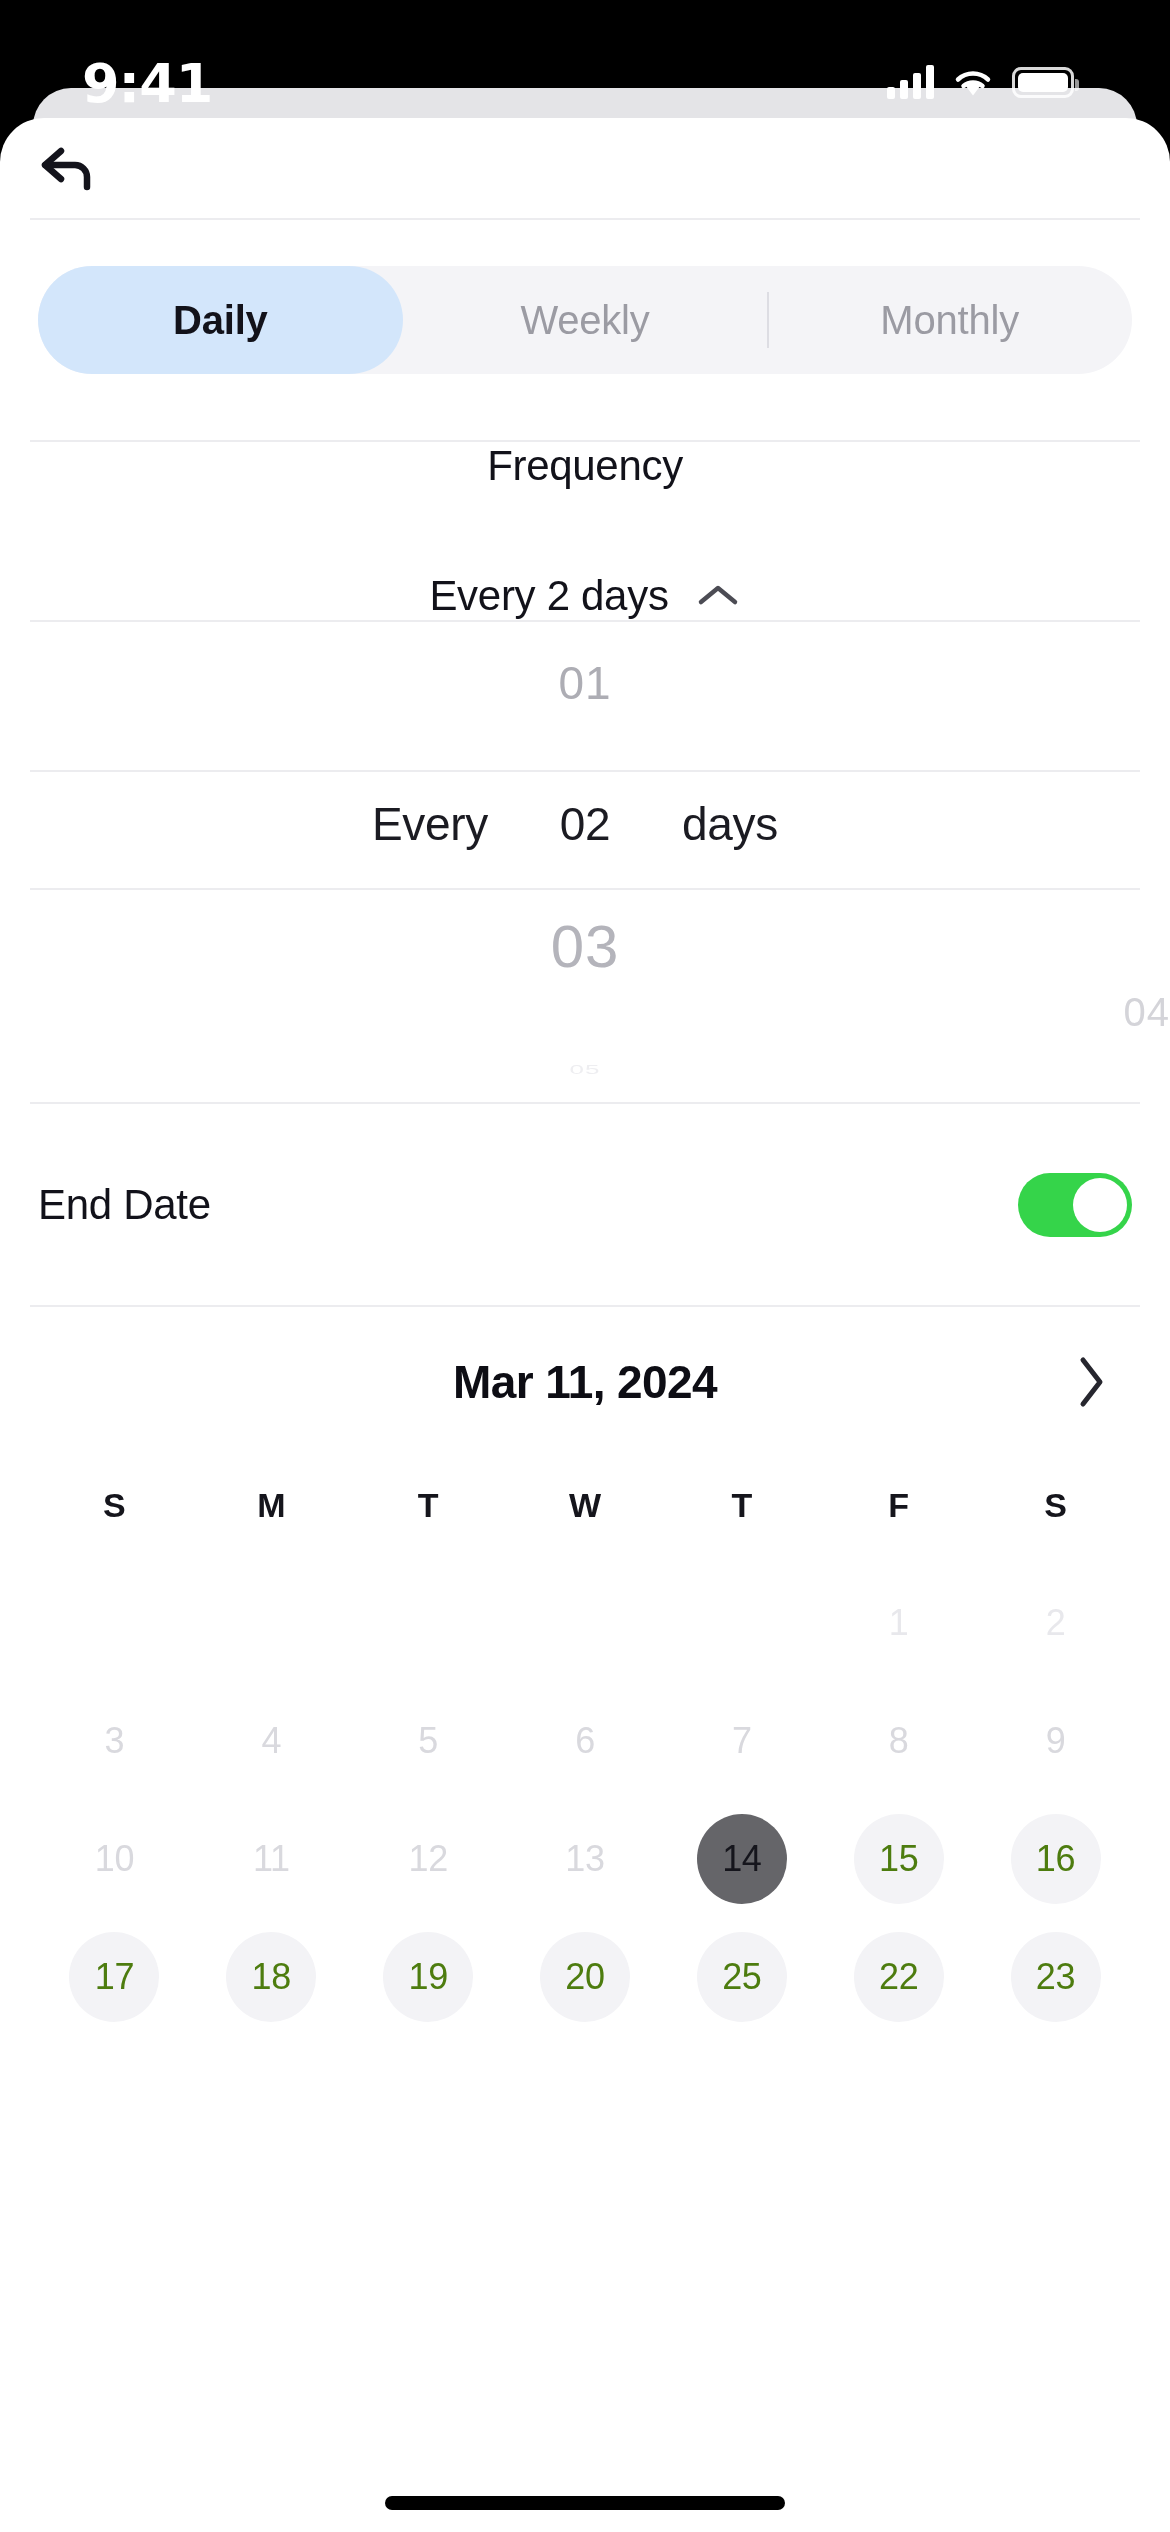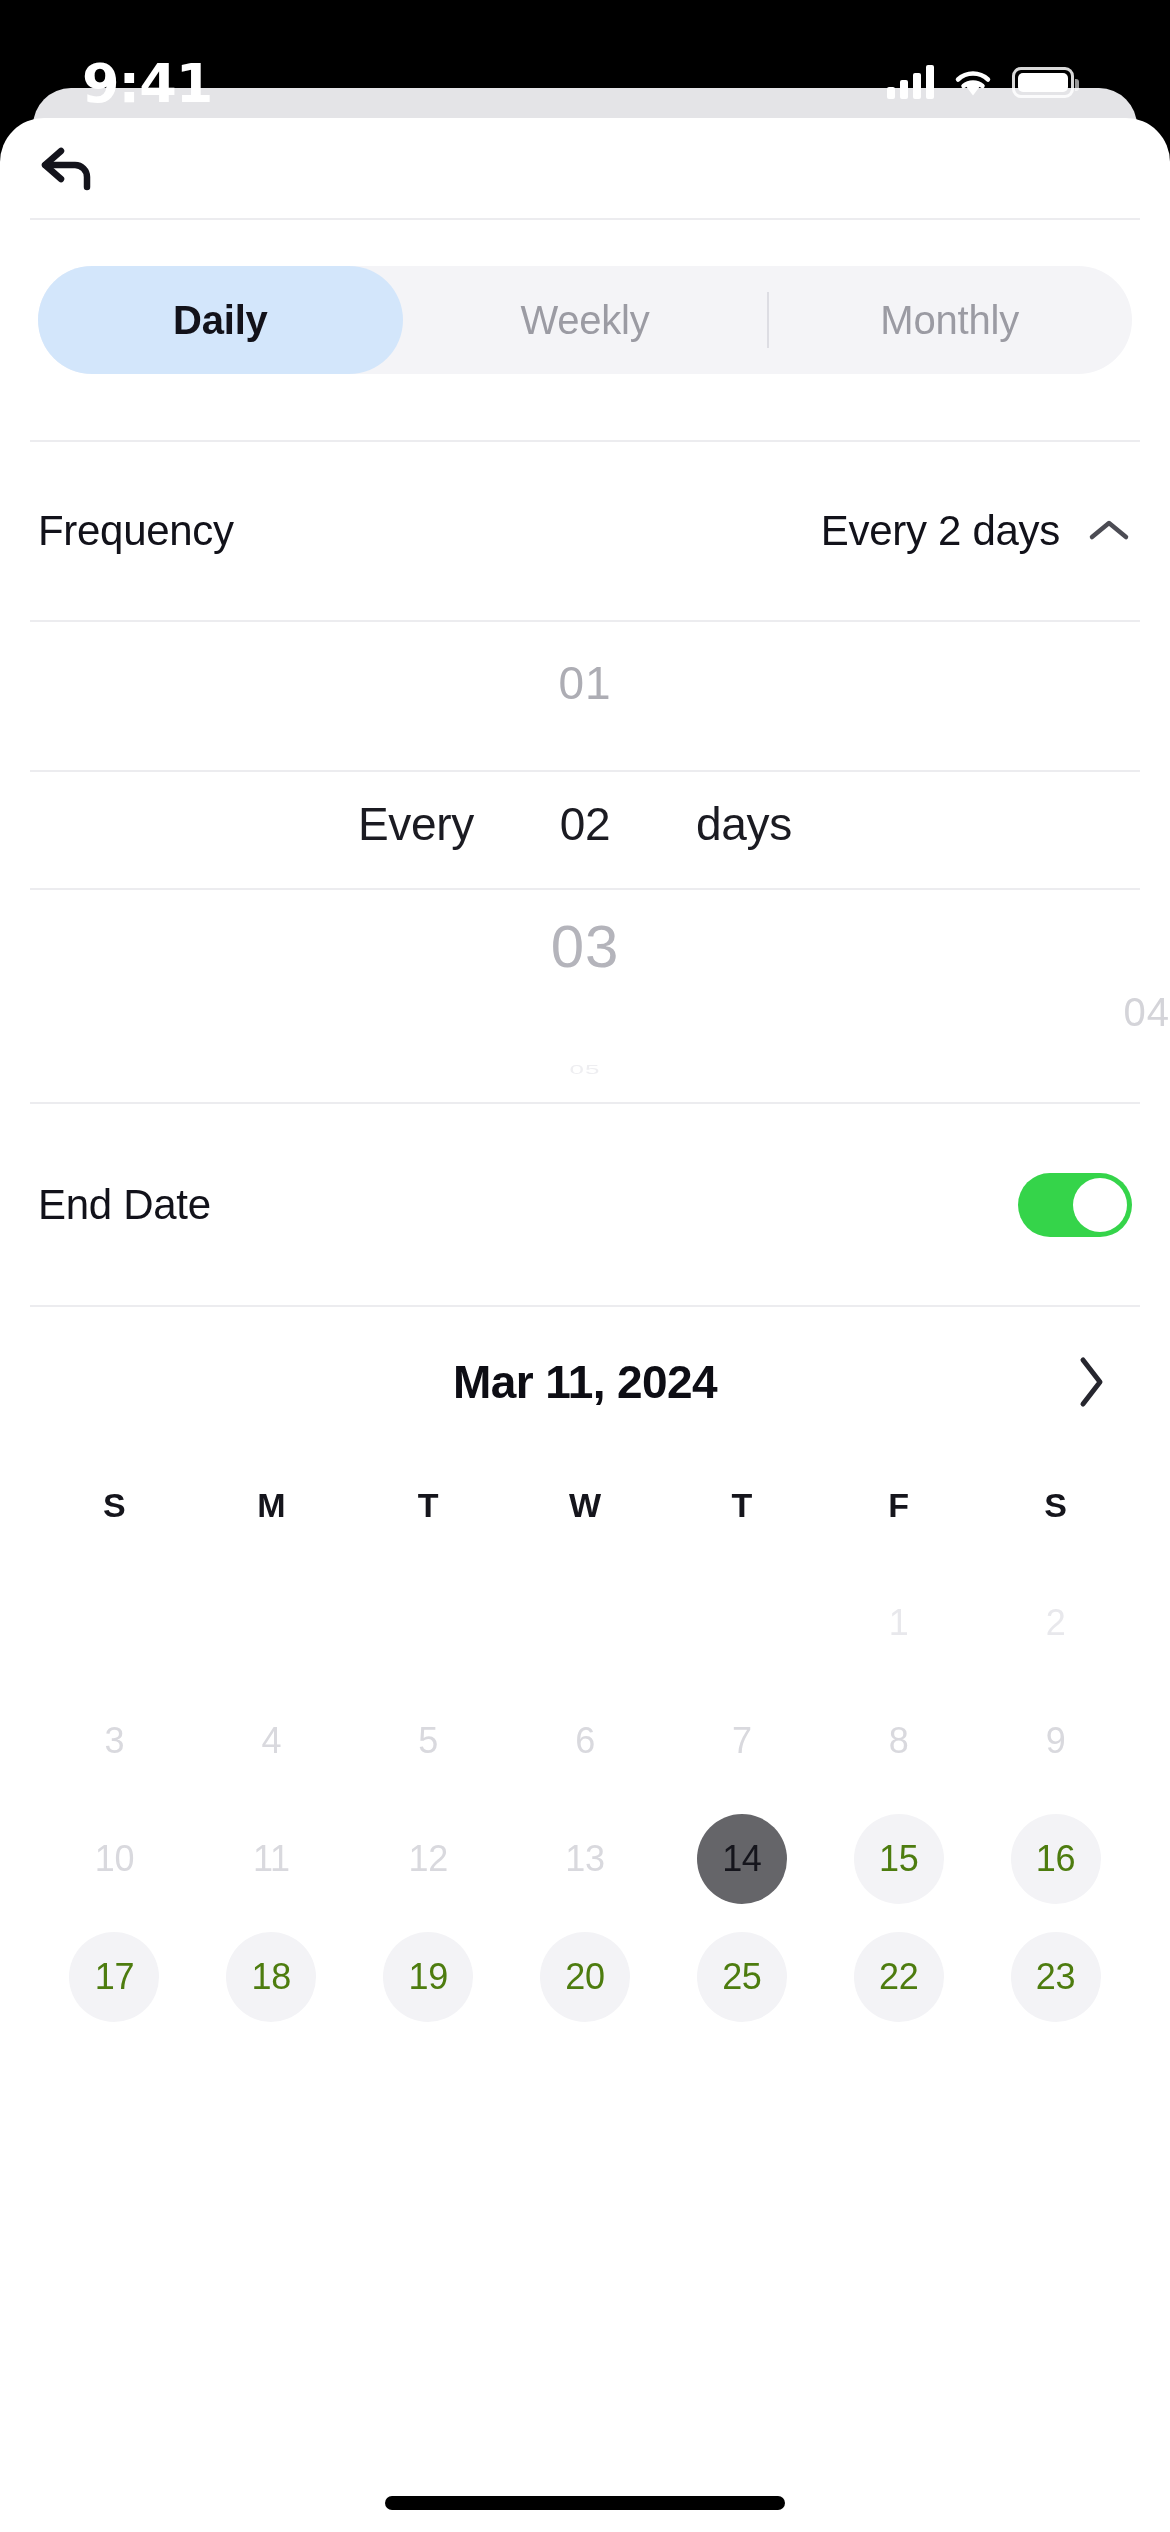--- a/index.html
+++ b/index.html
@@ -99,21 +99,21 @@
 
   
   .picker { position:relative; height:480px; }
   .picker-item {
     position:absolute; left:0; width:100%; text-align:center;
     font-size:46px; color:#b6b6bd; letter-spacing:1px;
   }
   .pk-01 { top:34px; font-size:46px; color:#adadb4; }
   .pk-sel {
     top:152px; height:100px; display:flex; align-items:center;
-    justify-content:center; gap:16px;
+    justify-content:center; gap:2px;
   }
   .pk-sel .seg-cell {
     font-size:46px; color:#1b1b22; letter-spacing:-0.3px; text-align:center;
   }
   .pk-sel .c-every { width:260px; text-align:right; }
   .pk-sel .c-num { width:190px; text-align:center; }
   .pk-sel .c-unit { width:260px; text-align:left; }
   .pk-line { position:absolute; left:30px; right:30px; height:2px; background:#ececef; }
   .pk-line-top { top:148px; }
   .pk-line-bot { top:266px; }
@@ -226,21 +226,21 @@
         </div>
         <div class="seg-item sep">
           <span>Monthly</span>
         </div>
       </div>
     </div>
 
     <div class="seg-spacer"></div>
     <div class="divider"></div>
 
-    <div class="row" style="height:178px;">
+    <div class="row" style="height:178px;flex-direction:column;">
       <div class="row-label">Frequency</div>
       <div class="row-value-wrap">
         <div class="row-value">Every 2  days</div>
         <svg width="46" height="30" viewBox="0 0 46 30">
           <path d="M6 21 L23 7 L40 21" stroke="#4c4c54" stroke-width="4.5" fill="none" stroke-linecap="round" stroke-linejoin="round"></path>
         </svg>
       </div>
     </div>
     <div class="divider"></div>
 

